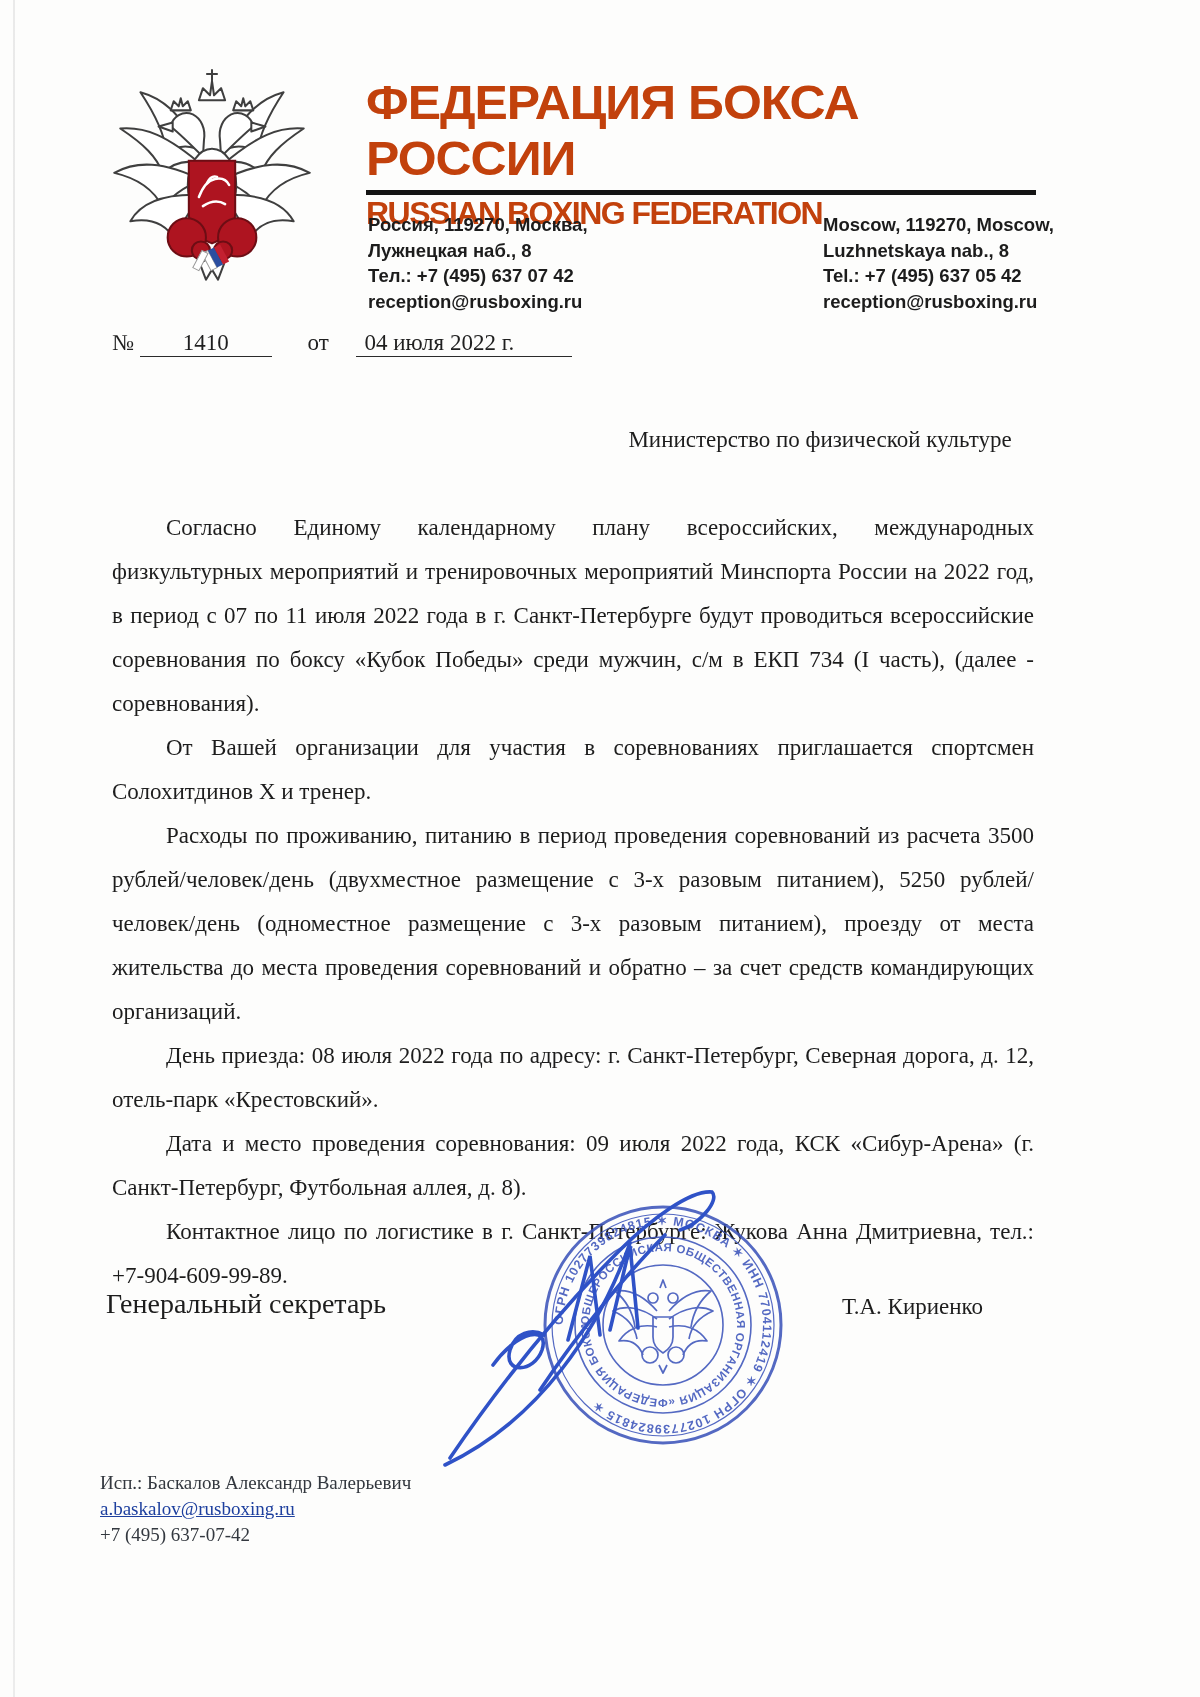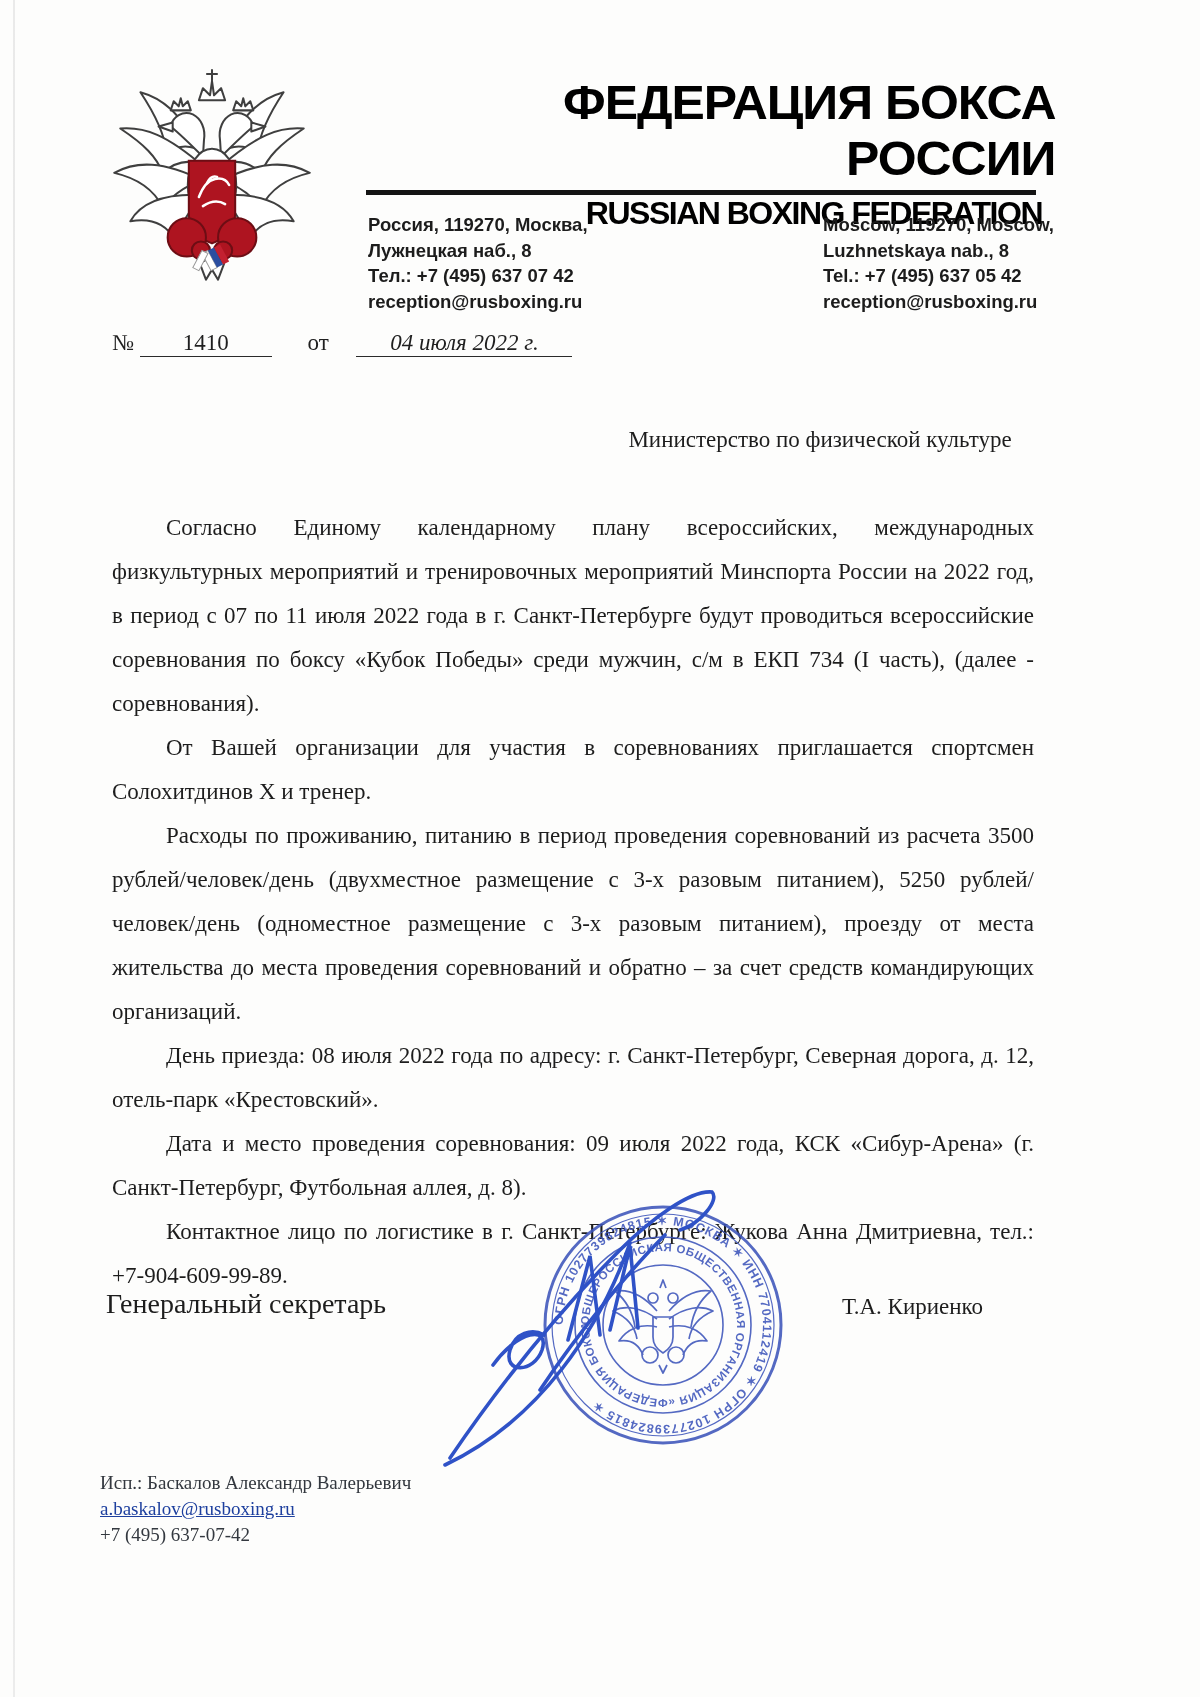--- a/index.html
+++ b/index.html
@@ -5,35 +5,35 @@
   html,body{margin:0;padding:0;background:#e8e8e8;}
   .page{
     position:relative;width:1200px;height:1697px;margin:0 auto;
     background:#fdfdfc;overflow:hidden;
     font-family:"Liberation Serif", serif;color:#222;
   }
   .scan-edge{position:absolute;left:13px;top:0;bottom:0;width:2px;
     background:linear-gradient(#e2e2e2,#d6d6d6,#e5e5e5);opacity:.7;}
   
   .logo{position:absolute;left:106px;top:64px;width:212px;height:252px;}
-  .titles{position:absolute;left:366px;top:74px;width:676px;color:#000000;
-    font-family:"Liberation Sans", sans-serif;font-weight:bold;text-align:right;}
+  .titles{position:absolute;left:366px;top:74px;width:676px;color:#c2410c;
+    font-family:"Liberation Sans", sans-serif;font-weight:bold;}
   .title-ru{font-size:49px;letter-spacing:-1px;line-height:56px;transform:scaleX(1.02);transform-origin:left;}
   .title-en{font-size:32px;letter-spacing:-1.5px;line-height:54px;}
   .title-rule{position:absolute;left:366px;top:190px;width:670px;height:5px;background:#141414;}
   .addr{position:absolute;top:212px;font-family:"Liberation Sans", sans-serif;
     font-size:18.5px;font-weight:600;color:#1c1c1c;line-height:25.5px;}
   .addr-ru{left:368px;}
   .addr-en{left:823px;}
   
   .ref-row{position:absolute;left:112px;top:330px;font-size:23px;color:#1f1f1f;}
   .ref-no{display:inline-block;}
   .ref-num{display:inline-block;min-width:120px;text-align:center;border-bottom:1.5px solid #2a2a2a;padding:0 6px;}
   .ref-ot{display:inline-block;margin:0 22px 0 30px;}
-  .ref-date{display:inline-block;min-width:200px;text-align:center;border-bottom:1.5px solid #2a2a2a;padding:0 8px;font-style:italic;}
+  .ref-date{display:inline-block;min-width:200px;border-bottom:1.5px solid #2a2a2a;padding:0 8px;}
   
   .recipient{position:absolute;left:606px;top:424px;width:428px;text-align:center;
     font-size:23px;line-height:31px;color:#1d1d1d;}
   
   .body-text{position:absolute;left:112px;top:506px;width:922px;
     font-size:23px;line-height:44px;color:#1d1d1d;text-align:justify;}
   .body-text p{margin:0;text-indent:54px;}
   
   .sig-title{position:absolute;left:106px;top:1288px;font-size:28px;color:#1d1d1d;}
   .sig-name{position:absolute;left:842px;top:1294px;font-size:23px;color:#1d1d1d;}

